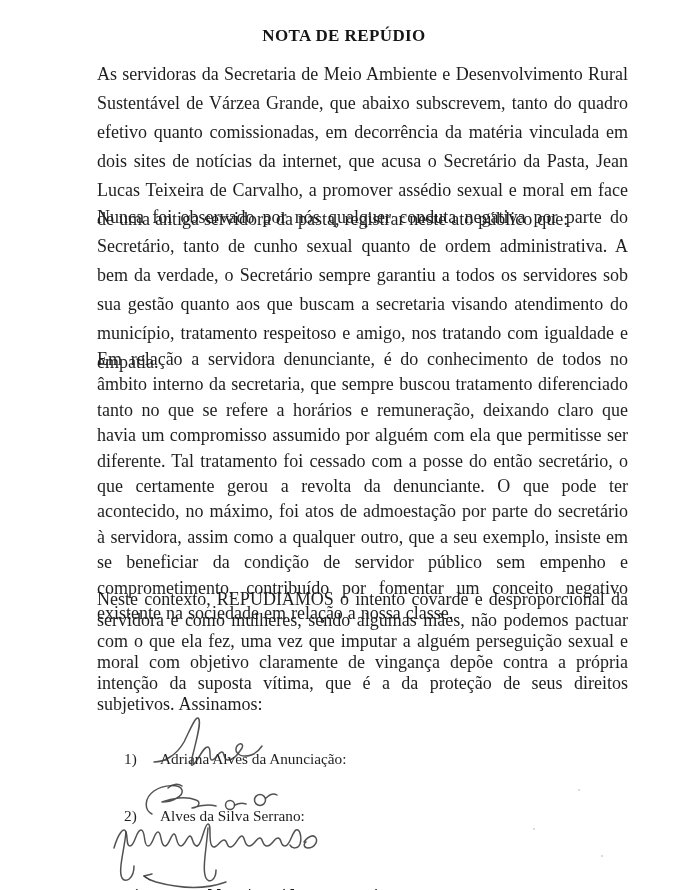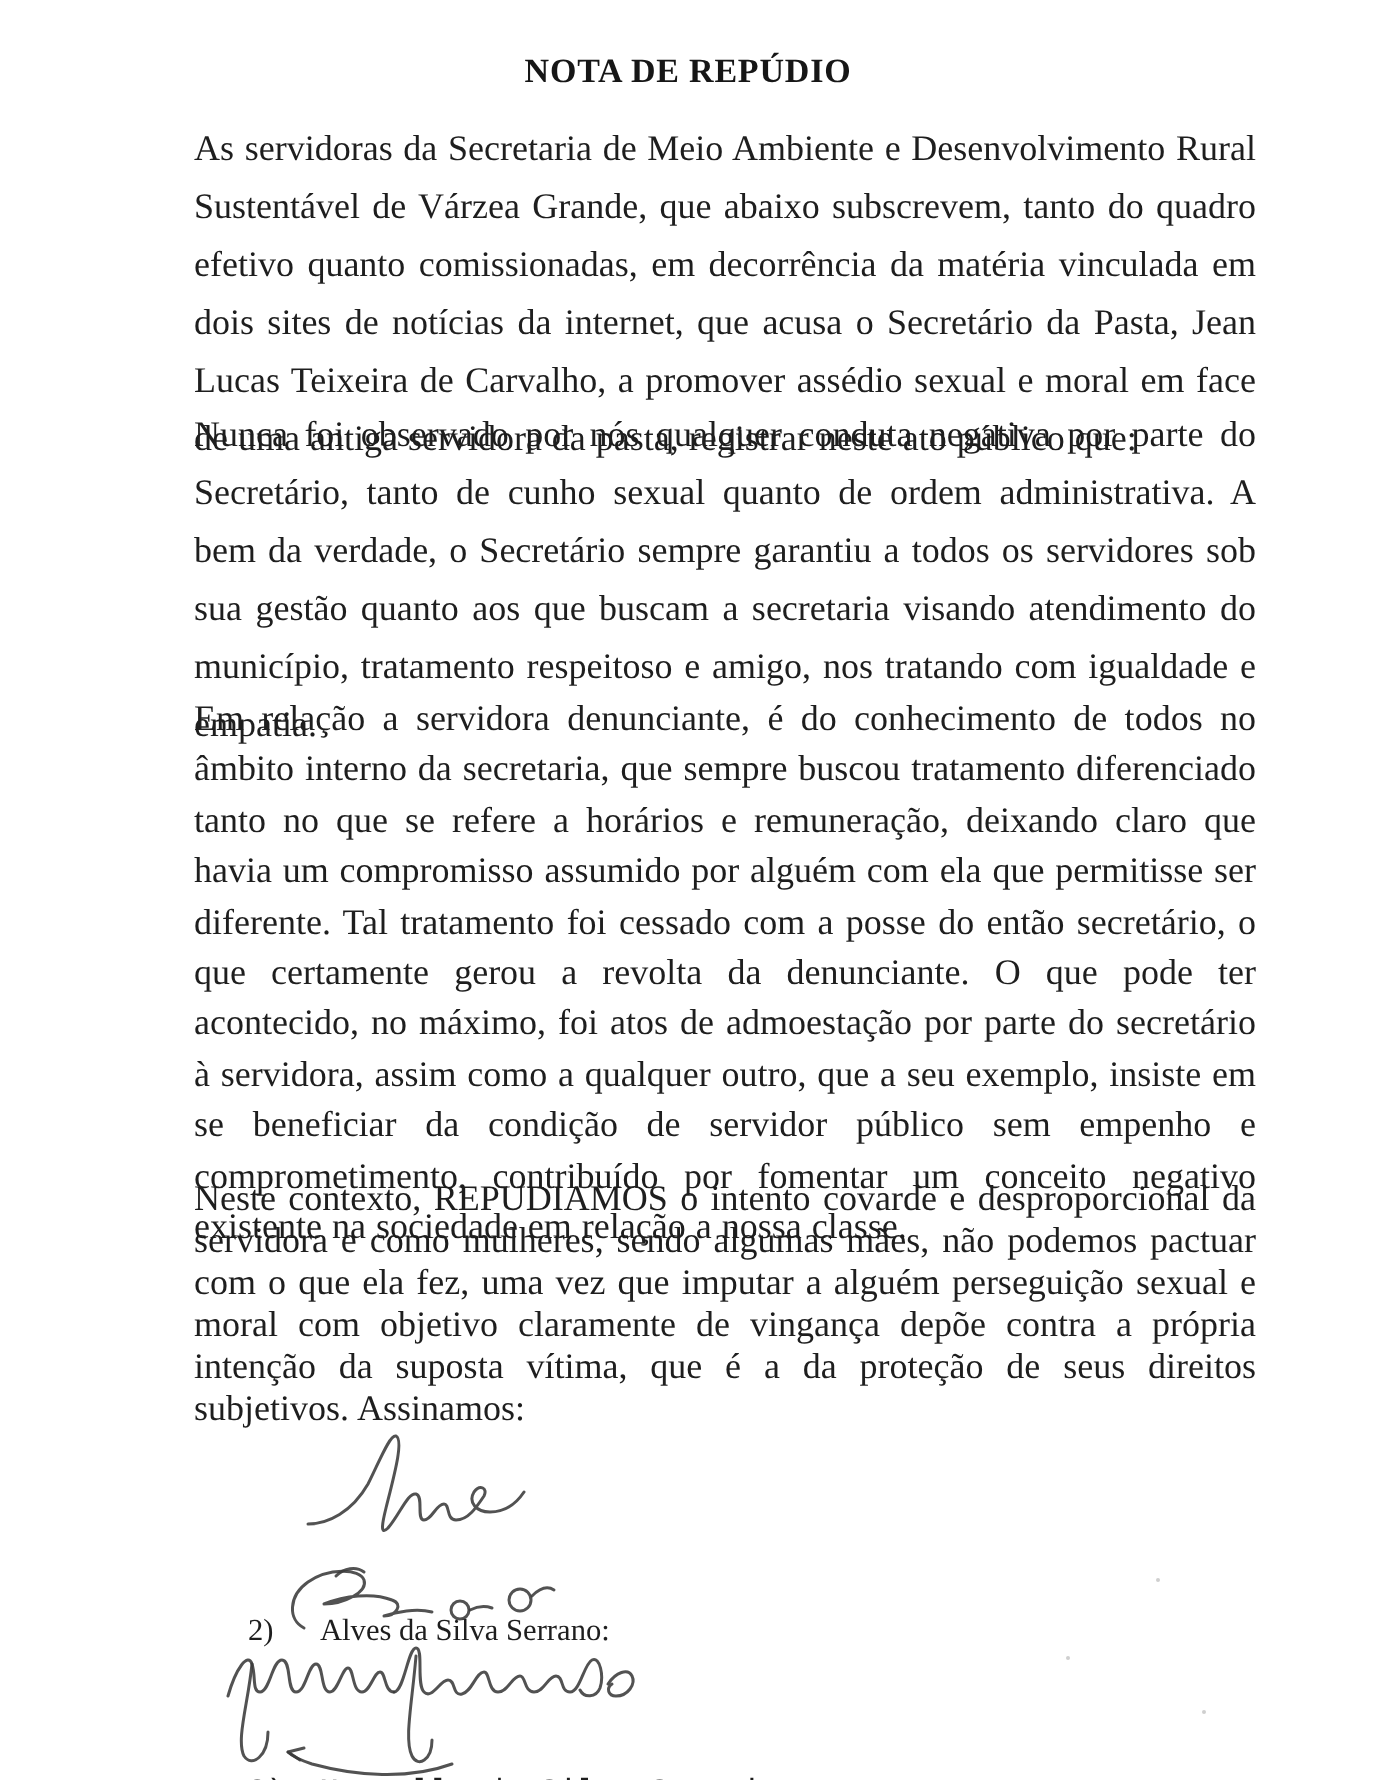--- a/index.html
+++ b/index.html
@@ -85,20 +85,23 @@
 
 <div class="page">
 
   <h1 class="title">NOTA DE REPÚDIO</h1>
 
   <p class="para p1">As servidoras da Secretaria de Meio Ambiente e Desenvolvimento Rural Sustentável de Várzea Grande, que abaixo subscrevem, tanto do quadro efetivo quanto comissionadas, em decorrência da matéria vinculada em dois sites de notícias da internet, que acusa o Secretário da Pasta, Jean Lucas Teixeira de Carvalho, a promover assédio sexual e moral em face de uma antiga servidora da pasta, registrar neste ato público que:</p>
   <p class="para p2">Nunca foi observado por nós qualquer conduta negativa por parte do Secretário, tanto de cunho sexual quanto de ordem administrativa. A bem da verdade, o Secretário sempre garantiu a todos os servidores sob sua gestão quanto aos que buscam a secretaria visando atendimento do município, tratamento respeitoso e amigo, nos tratando com igualdade e empatia.</p>
   <p class="para p3">Em relação a servidora denunciante, é do conhecimento de todos no âmbito interno da secretaria, que sempre buscou tratamento diferenciado tanto no que se refere a horários e remuneração, deixando claro que havia um compromisso assumido por alguém com ela que permitisse ser diferente. Tal tratamento foi cessado com a posse do então secretário, o que certamente gerou a revolta da denunciante. O que pode ter acontecido, no máximo, foi atos de admoestação por parte do secretário à servidora, assim como a qualquer outro, que a seu exemplo, insiste em se beneficiar da condição de servidor público sem empenho e comprometimento, contribuído por fomentar um conceito negativo existente na sociedade em relação a nossa classe.</p>
   <p class="para p4">Neste contexto, REPUDIAMOS o intento covarde e desproporcional da servidora e como mulheres, sendo algumas mães, não podemos pactuar com o que ela fez, uma vez que imputar a alguém perseguição sexual e moral com objetivo claramente de vingança depõe contra a própria intenção da suposta vítima, que é a da proteção de seus direitos subjetivos. Assinamos:</p>
 
+  <div class="sig-item sig-item-1">
+    <span class="num">1)</span><span>Adriana Alves da Anunciação:</span>
+  </div>
 
   <div class="sig-item sig-item-2">
     <span class="num">2)</span><span>Alves da Silva Serrano:</span>
   </div>
 
   <div class="sig-item sig-item-3">
     <span class="num">3)</span><span>Marcelly da Silva Sampaio:</span>
   </div>
 
   <svg class="handwriting hw-1" width="120" height="64" viewBox="0 0 120 64">

